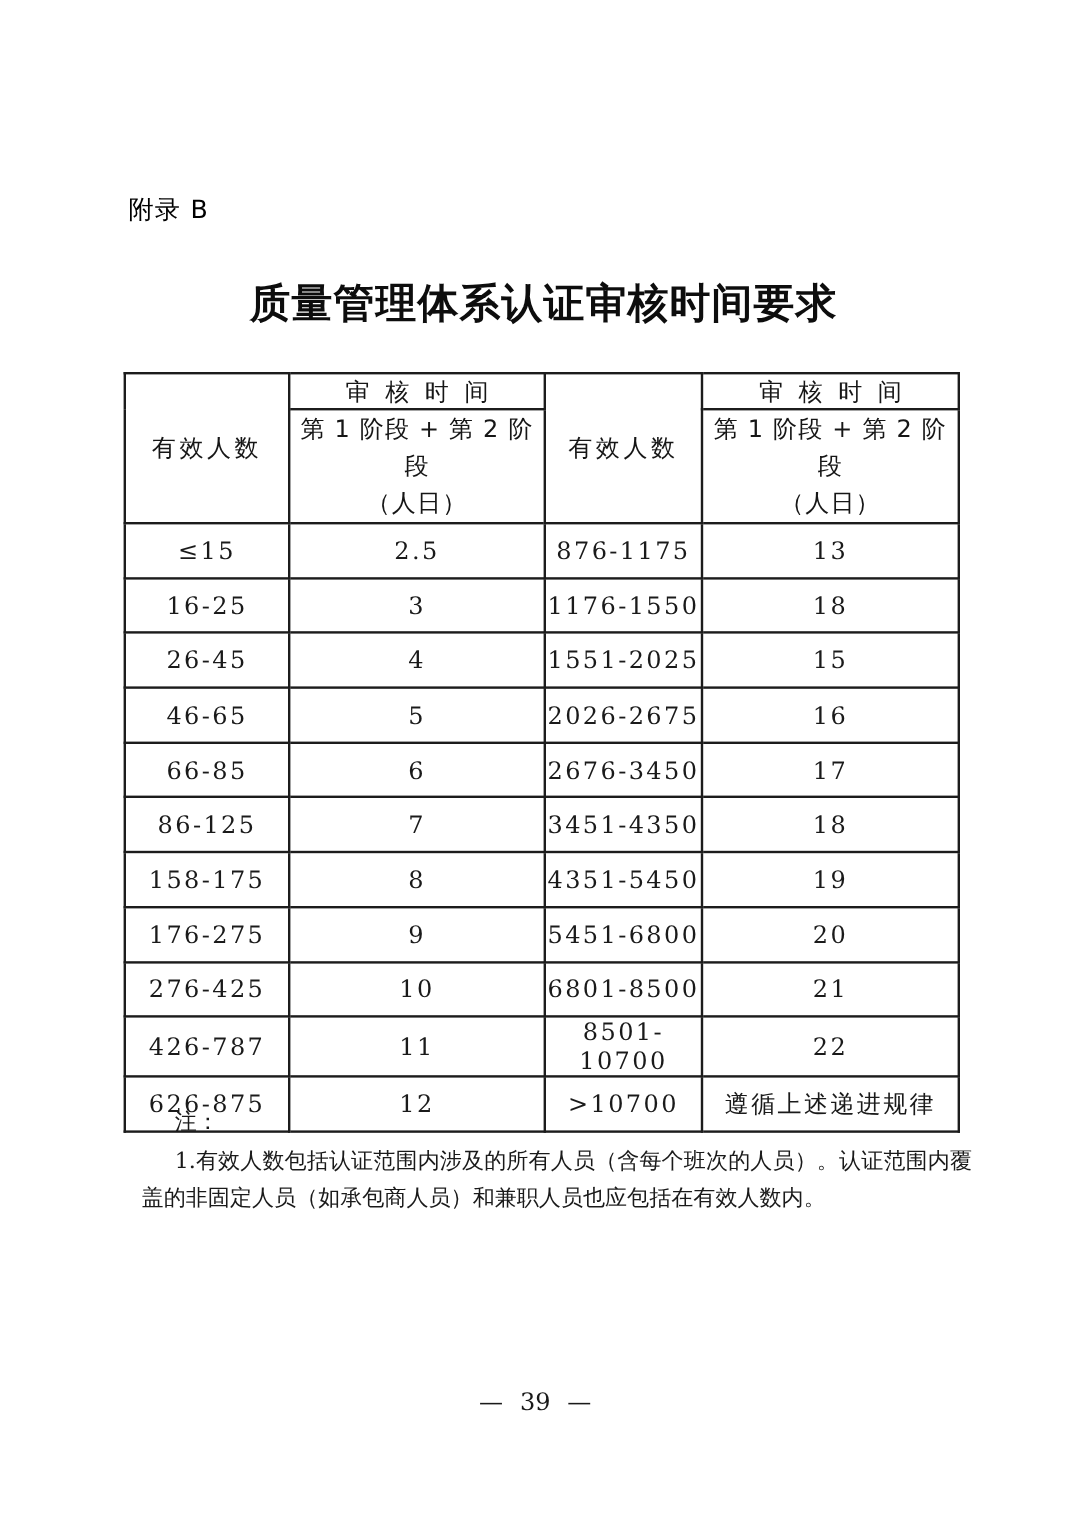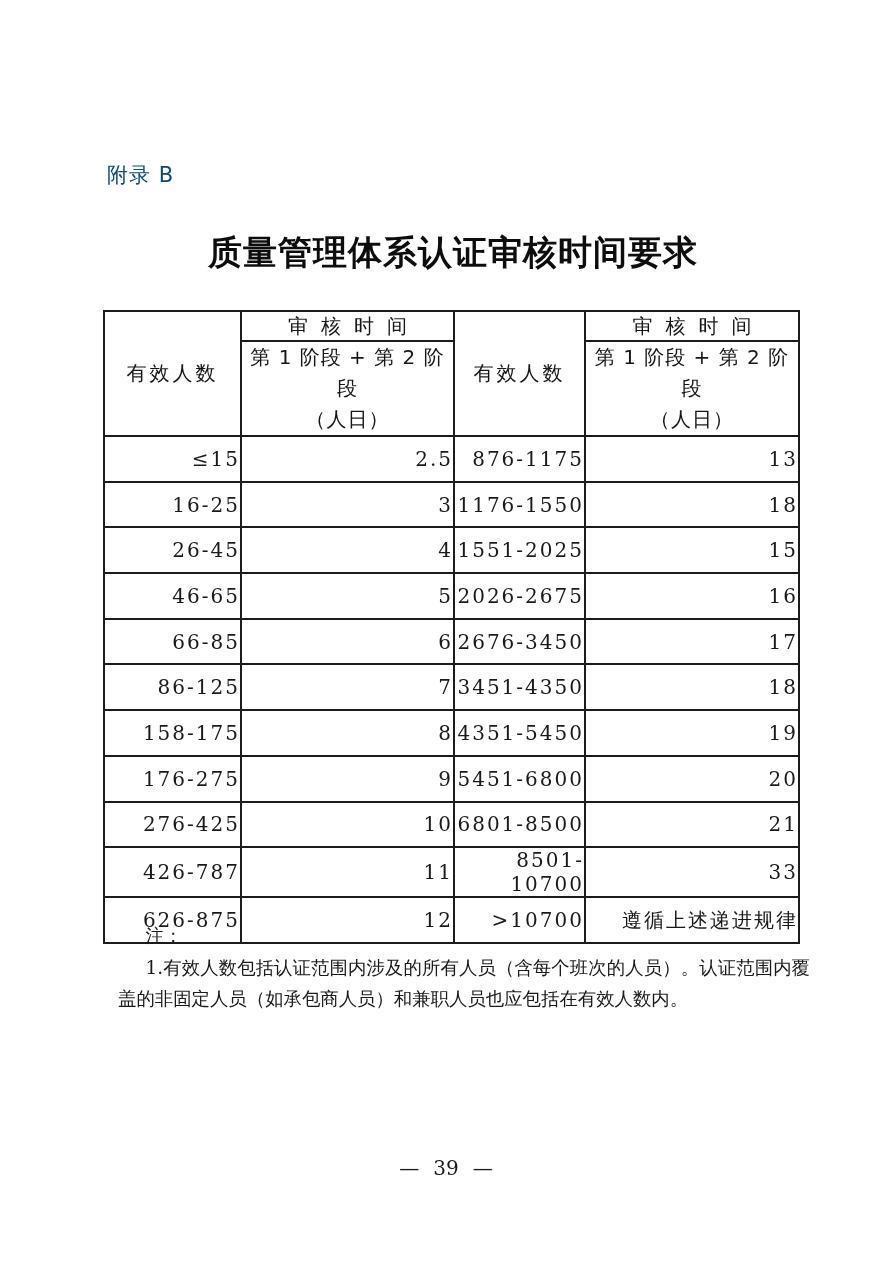--- a/index.html
+++ b/index.html
@@ -16,21 +16,21 @@
     overflow: hidden;
     font-family: "DejaVu Serif", serif;
   }
   .appendix {
     position: absolute;
     left: 107px;
     top: 161px;
     font-family: "DejaVu Sans", sans-serif;
     font-size: 21px;
     letter-spacing: 1px;
-    color: #0c4a6e;
+    color: #000000;
   }
   .doc-title {
     position: absolute;
     left: 7px;
     top: 230px;
     width: 892px;
     margin: 0;
     text-align: center;
     font-family: "DejaVu Serif", serif;
     font-weight: bold;
@@ -63,21 +63,20 @@
   tr.header-row-b { height: 69px; }
   .th-effective { letter-spacing: 3px; }
   .th-audit-time { letter-spacing: 13px; text-indent: 13px; }
   .th-stage div { line-height: 31px; letter-spacing: 1px; }
   .audit-table tbody tr { height: 45.7px; }
   .audit-table tbody td {
     font-family: "DejaVu Serif", serif;
     font-size: 20px;
     letter-spacing: 2px;
     color: #1a1a1a;
-    text-align: right;
   }
   .notes {
     position: absolute;
     left: 118px;
     top: 920px;
     width: 692px;
     font-family: "DejaVu Serif", serif;
     font-size: 18.4px;
     line-height: 31.5px;
     color: #1a1a1a;
@@ -188,21 +187,21 @@
         <tr>
           <td>276-425</td>
           <td>10</td>
           <td>6801-8500</td>
           <td>21</td>
         </tr>
         <tr>
           <td>426-787</td>
           <td>11</td>
           <td>8501-10700</td>
-          <td>33</td>
+          <td>22</td>
         </tr>
         <tr>
           <td>626-875</td>
           <td>12</td>
           <td>&gt;10700</td>
           <td>遵循上述递进规律</td>
         </tr>
       </tbody>
   </table>
 

